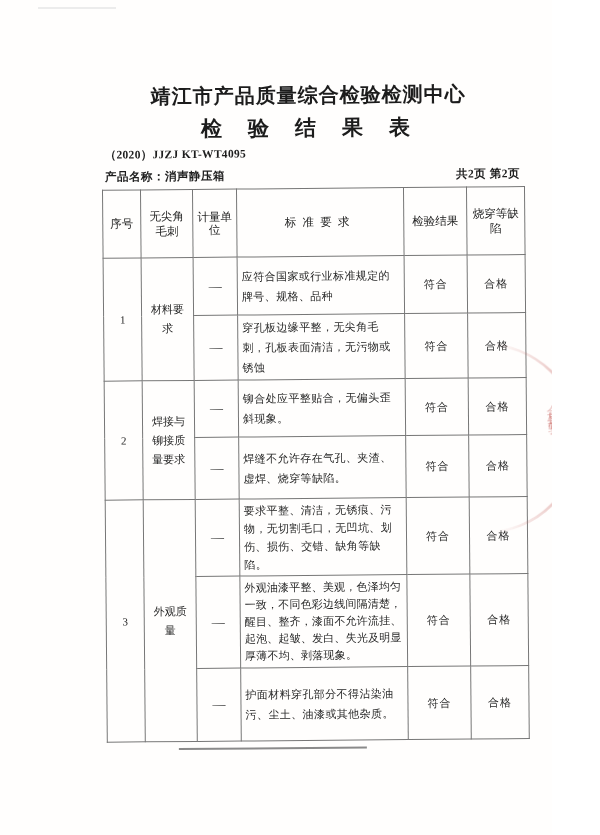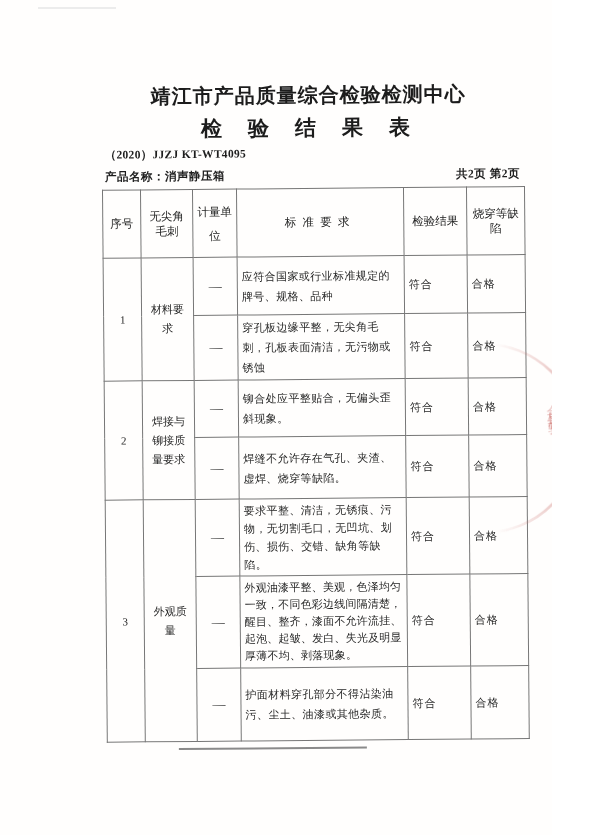--- a/index.html
+++ b/index.html
@@ -34,28 +34,28 @@
     font-size:11px;color:#262626;
   }
   table.result td,table.result th{
     border:1px solid #777;padding:2px 4px;vertical-align:middle;
     font-weight:400;overflow:hidden;
   }
   tr.h68{height:68px}tr.h58{height:58px}tr.h64{height:64px}tr.h57{height:57px}
   tr.h62{height:62px}tr.h70{height:70px}tr.h92{height:92px}tr.h73{height:73px}
   .th{ text-align:center;font-size:11.5px;color:#222;}
   .th-spread{letter-spacing:.55em;padding-left:.55em;}
-  .th-unit{line-height:24px;margin-top:48px;}
+  .th-unit{line-height:13px;margin-top:48px;}
   .c-center{text-align:center;}
   .cell-item{text-align:center;line-height:19px;padding:2px 4px;}
   .cell-unit{text-align:center;font-size:13px;color:#333;}
   .cell-req{text-align:left;padding:4px 7px 4px 9px;line-height:20px;letter-spacing:.4px;}
   tr.lh18 .cell-req{line-height:18px;}
   tr.lh17 .cell-req{line-height:17px;letter-spacing:.2px;}
-  .cell-res,.cell-jud{text-align:left;letter-spacing:1px;margin-left:40px;}
+  .cell-res,.cell-jud{text-align:center;letter-spacing:1px;margin-left:40px;}
 
   .end-line{position:absolute;left:176px;top:747px;width:188px;height:1.5px;background:#8a8a8a;}
 
   .seal-arc{position:absolute;left:450px;top:330px;width:150px;height:220px;pointer-events:none;}
   .seal-glyphs{
     position:absolute;left:546px;top:396px;height:96px;
     writing-mode:vertical-rl;text-orientation:upright;
     font-size:13px;letter-spacing:6px;color:rgba(196,86,82,.45);
     filter:blur(.7px);transform:rotate(-4deg);pointer-events:none;
   }

